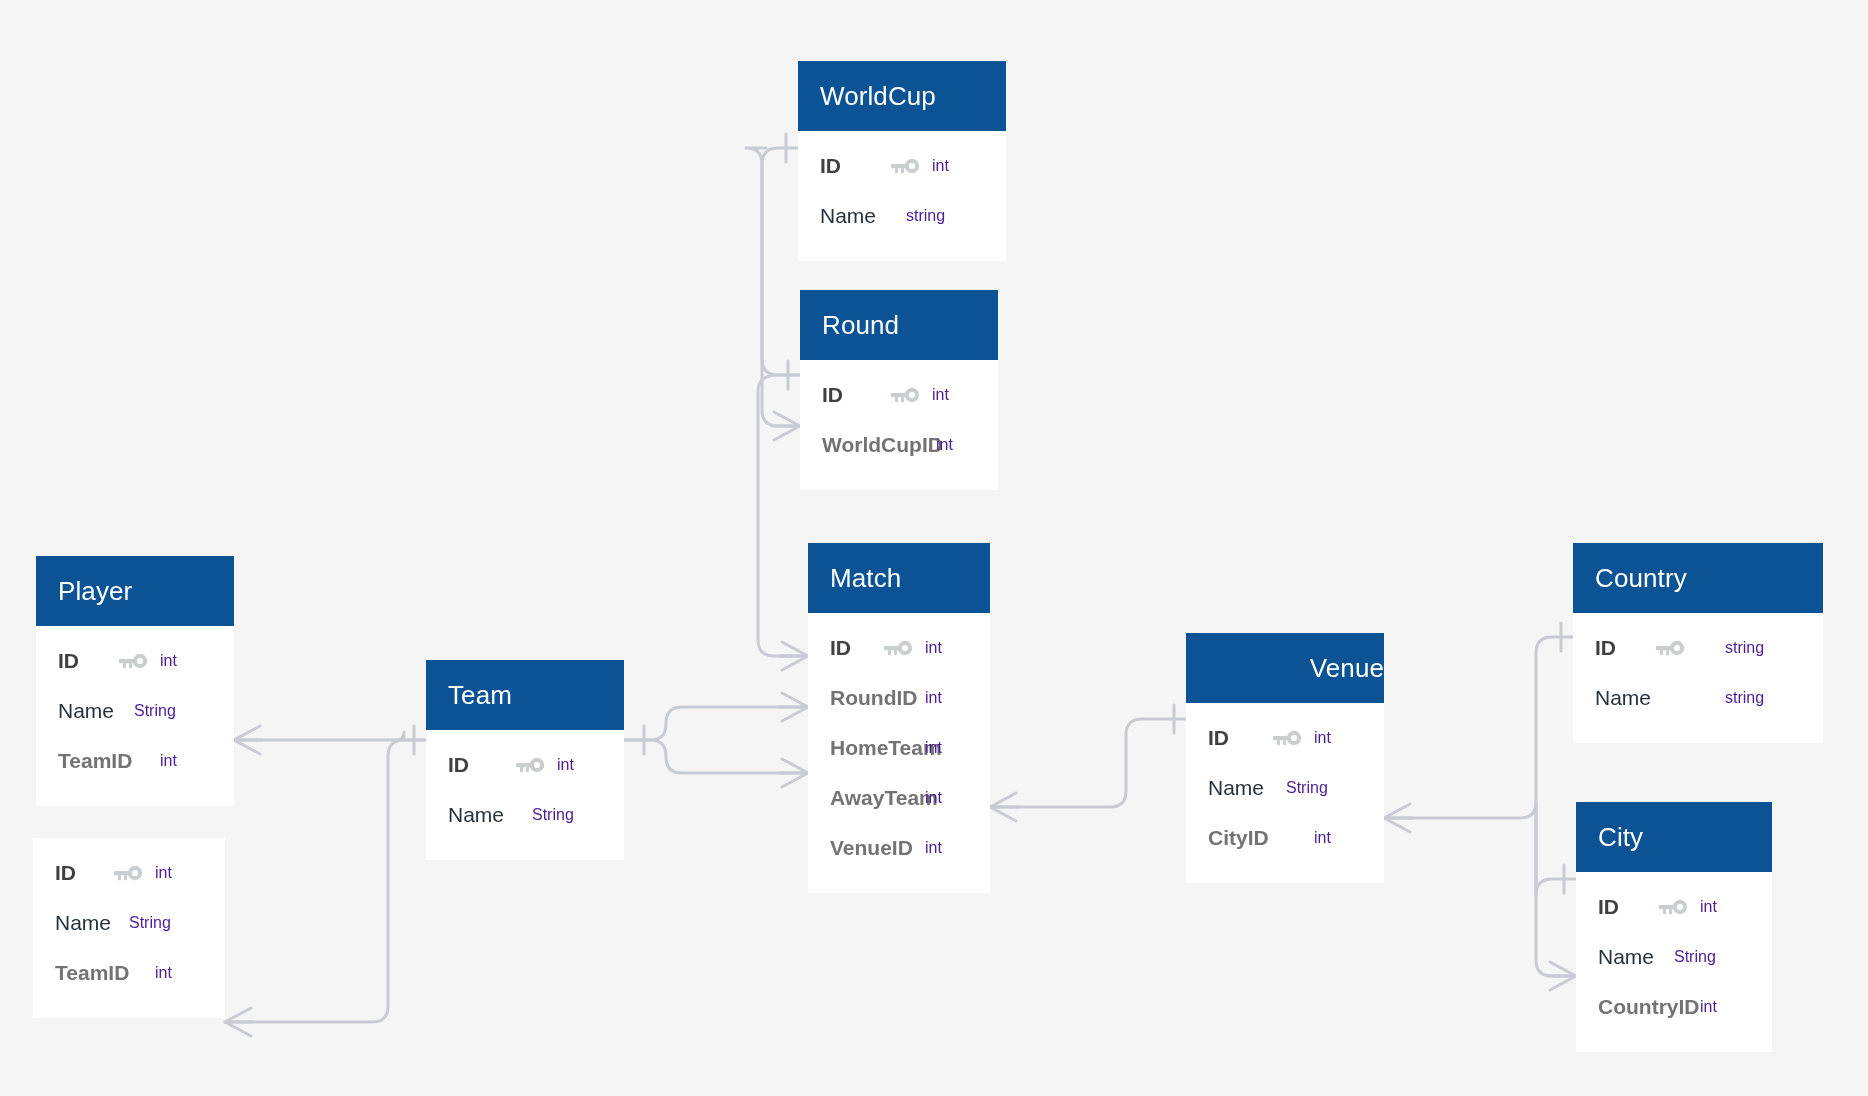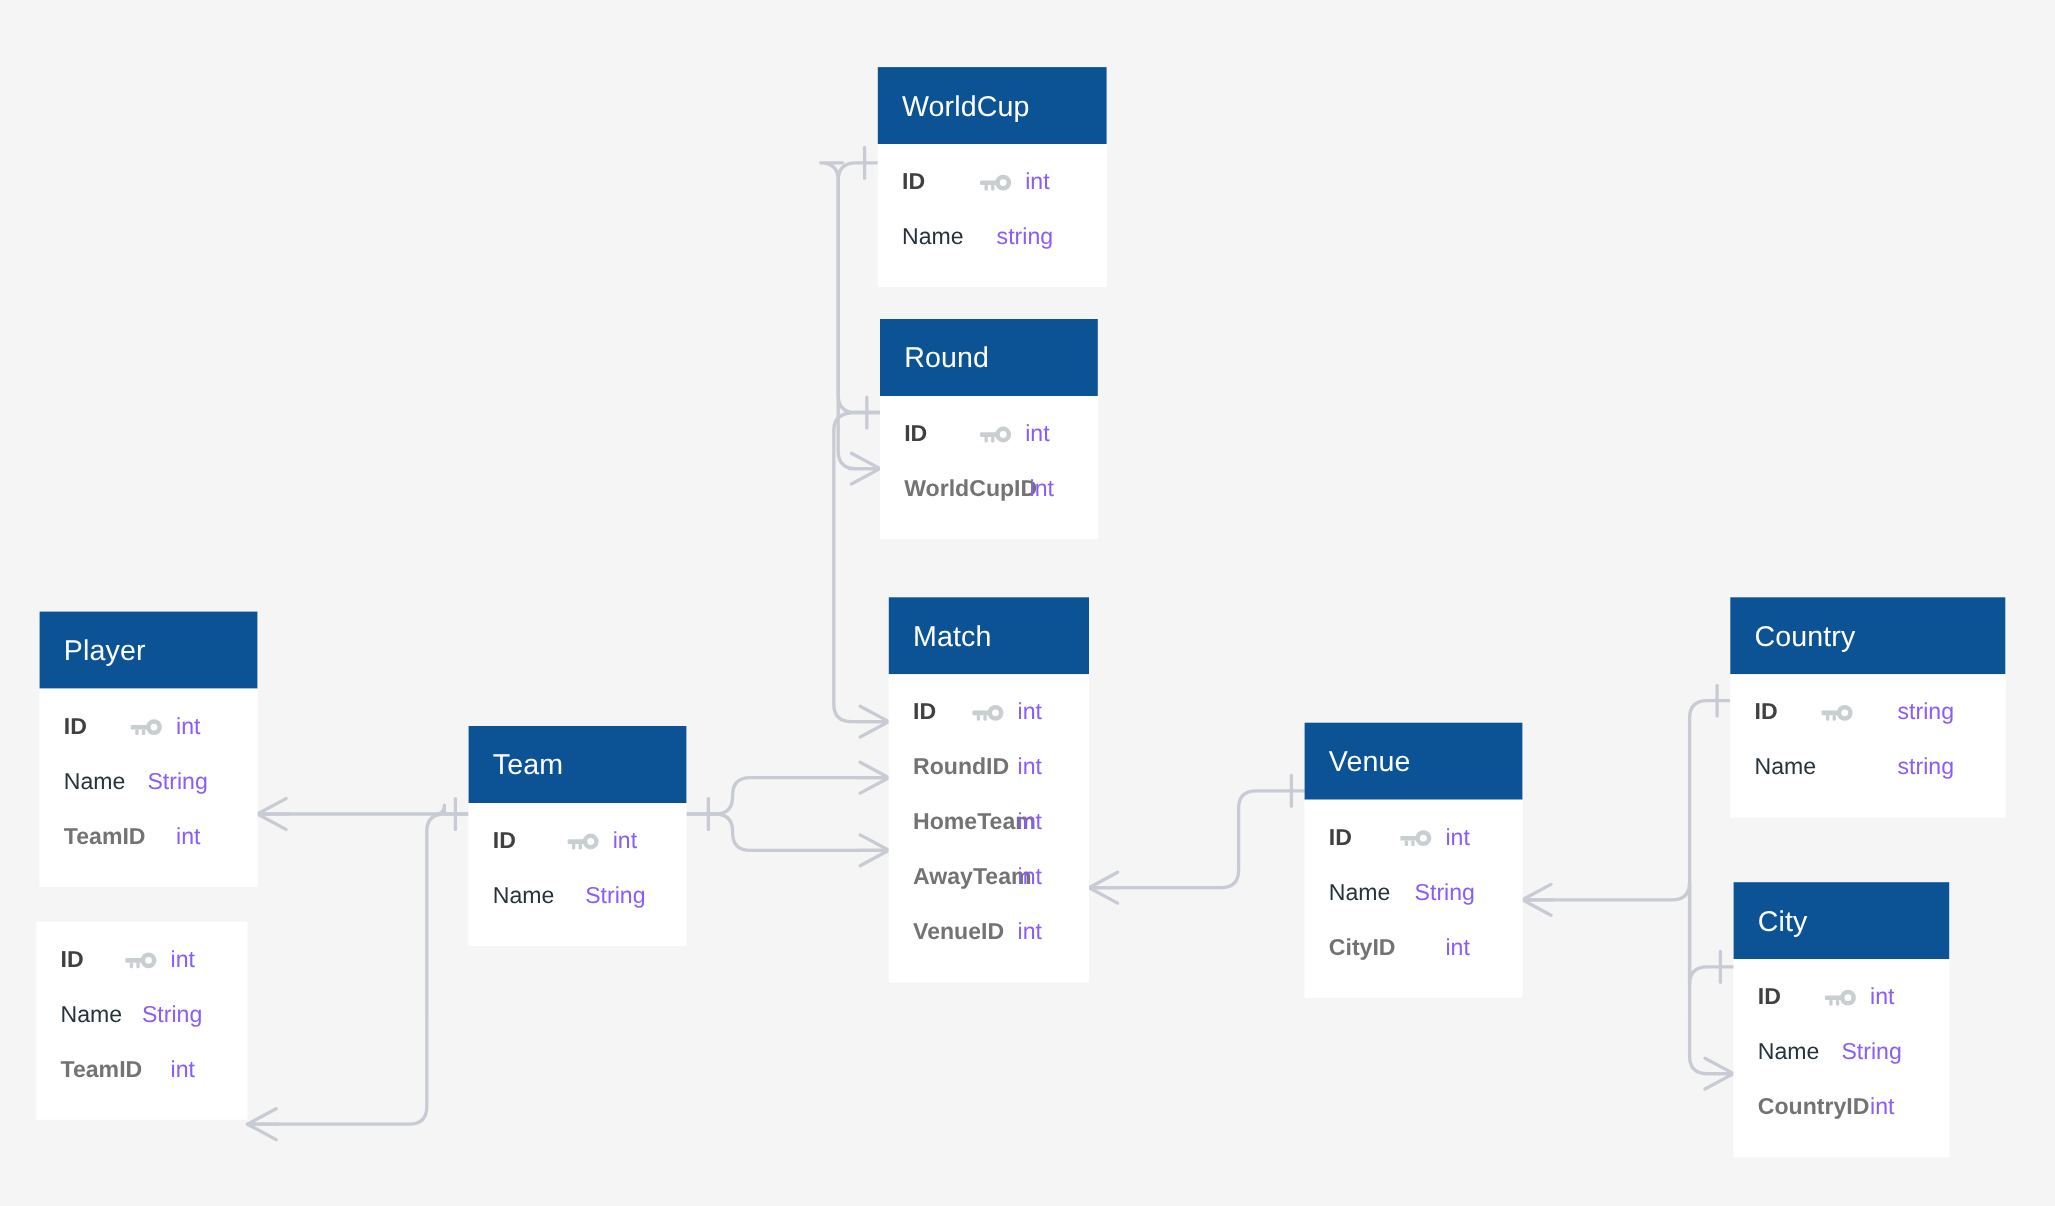--- a/index.html
+++ b/index.html
@@ -64,40 +64,40 @@
     color: #404040;
     font-weight: bold;
   }
   .attr-name.fk {
     color: #737373;
     font-weight: bold;
   }
   .attr-type {
     position: absolute;
     top: 0;
-    font-size: 21px;
-    color: #8b5cf6;
+    font-size: 16px;
+    color: #4c1d95;
   }
   .key-icon {
     position: absolute;
     top: 50%;
     margin-top: -8px;
     width: 30px;
     height: 16px;
   }
   .key-icon svg { display: block; }
 
   
   #ent-worldcup { left: 798px; top: 34px;  width: 208px; }
   #ent-round    { left: 800px; top: 263px; width: 198px; }
   #ent-match    { left: 808px; top: 516px; width: 182px; }
   #ent-player   { left: 36px;  top: 529px; width: 198px; }
   #ent-coach    { left: 33px;  top: 811px; width: 192px; }
   #ent-team     { left: 426px; top: 633px; width: 198px; }
-  #ent-venue    { left: 1186px;top: 630px; width: 198px; }
+  #ent-venue    { left: 1186px;top: 606px; width: 198px; text-align: right; }
   #ent-country  { left: 1573px;top: 516px; width: 250px; }
   #ent-city     { left: 1576px;top: 775px; width: 196px; }
 </style>
 </head>
 <body>
 
 <div id="canvas">
 
   <svg id="edges" viewBox="0 0 1868 1096" width="1868" height="1096">
     <g fill="none" stroke="#c8cbd3" stroke-width="3" stroke-linecap="round" stroke-linejoin="round">

